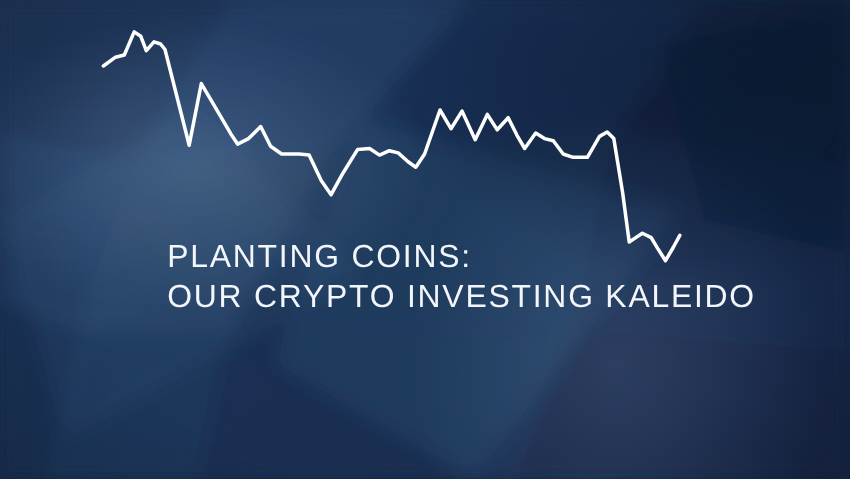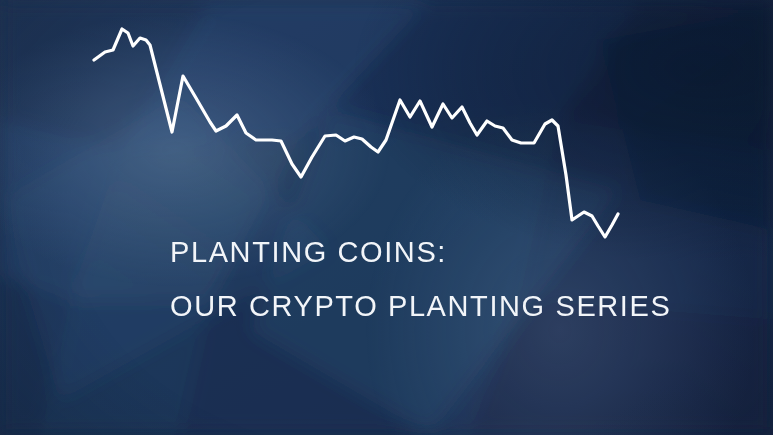--- a/index.html
+++ b/index.html
@@ -76,21 +76,21 @@
     line-height: 1;
     margin: 0 0 22px 0;
     white-space: nowrap;
   }
   .tagline {
     color: #f2f5f9;
     font-size: 29px;
     font-weight: 400;
     letter-spacing: 1.6px;
     line-height: 36px;
-    margin: 18px;
+    margin: 0;
     white-space: nowrap;
   }
   .subtitle {
     color: #f4f6fa;
     font-size: 24px;
     font-weight: 400;
     letter-spacing: 0.2px;
     line-height: 30px;
     margin: 6px 0 0 0;
     white-space: nowrap;
@@ -149,16 +149,16 @@
   <div class="glow glow-b"></div>
   <div class="glow glow-c"></div>
   <div class="vignette"></div>
 
   <svg class="chart" viewBox="0 0 773 435" preserveAspectRatio="none">
     <polyline id="chart-line" fill="none" stroke="#ffffff" stroke-width="3.2" stroke-linejoin="round" stroke-linecap="round" points="94,60 105,52 113,50 122,29 128,33 133,46 140,38 146,40 150,45 172,132 183,76 196,98 210,122 216,131 226,126 237,115 246,133 256,140 272,140 281,141 292,164 301,177 312,157 325,136 336,135 345,141 354,137 362,139 371,147 378,152 386,140 400,100 410,117 420,101 432,127 443,104 452,118 462,107 470,123 477,135 487,121 495,126 503,128 512,140 521,143 534,143 545,124 552,120 558,126 566,175 572,220 578,216 584,212 592,216 598,226 605,237 612,225 618,214"></polyline>
   </svg>
 
   <div class="text-block">
     <p class="tagline">PLANTING COINS:</p>
-    <p class="tagline">OUR CRYPTO PLANTING SERIES</p>
+    <p class="tagline">OUR CRYPTO INVESTING KALEIDO</p>
   </div>
 
 </div>
 
 </body></html>

